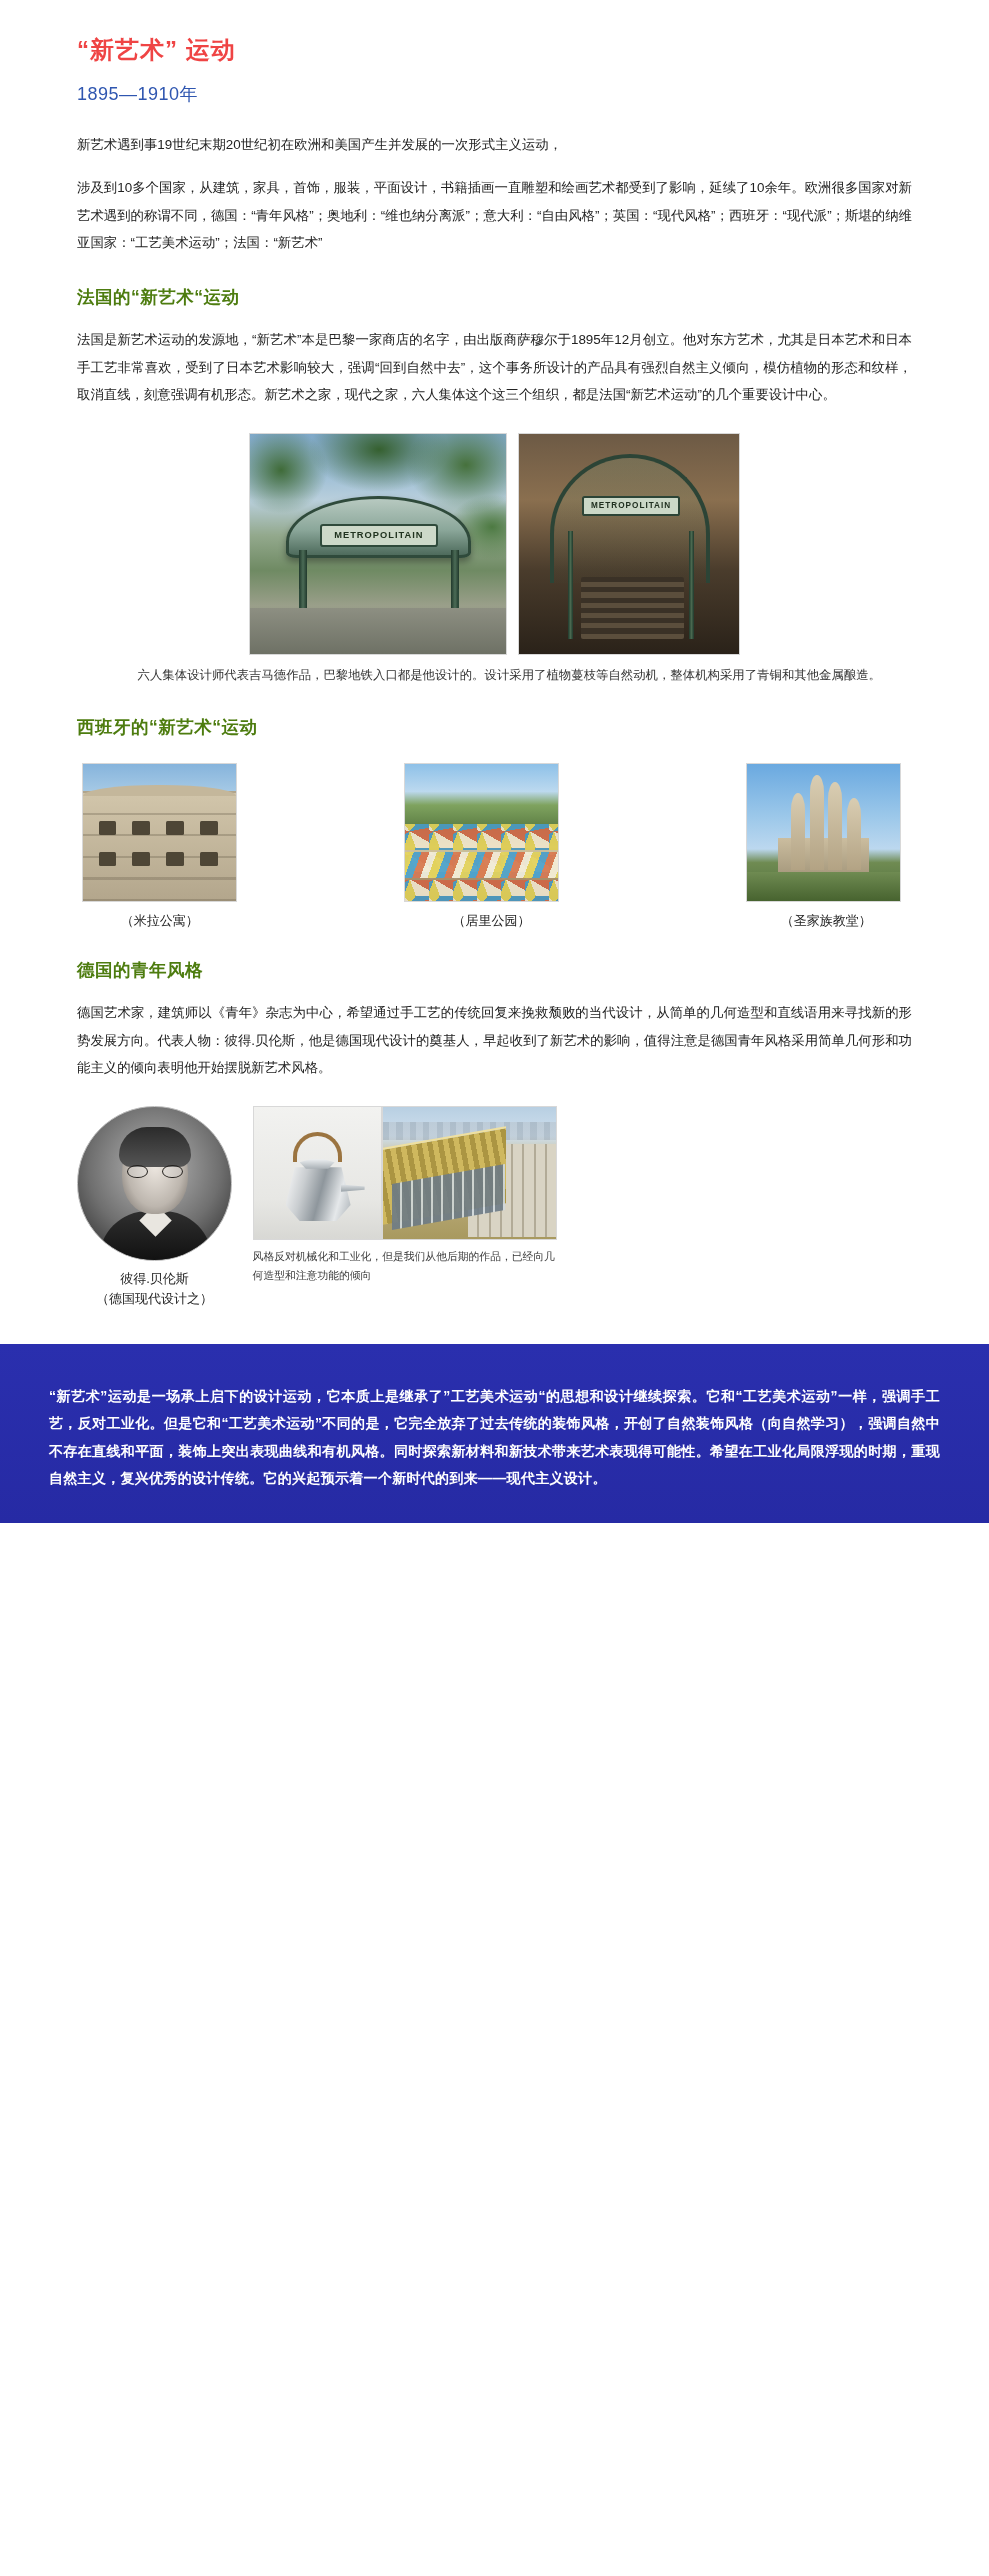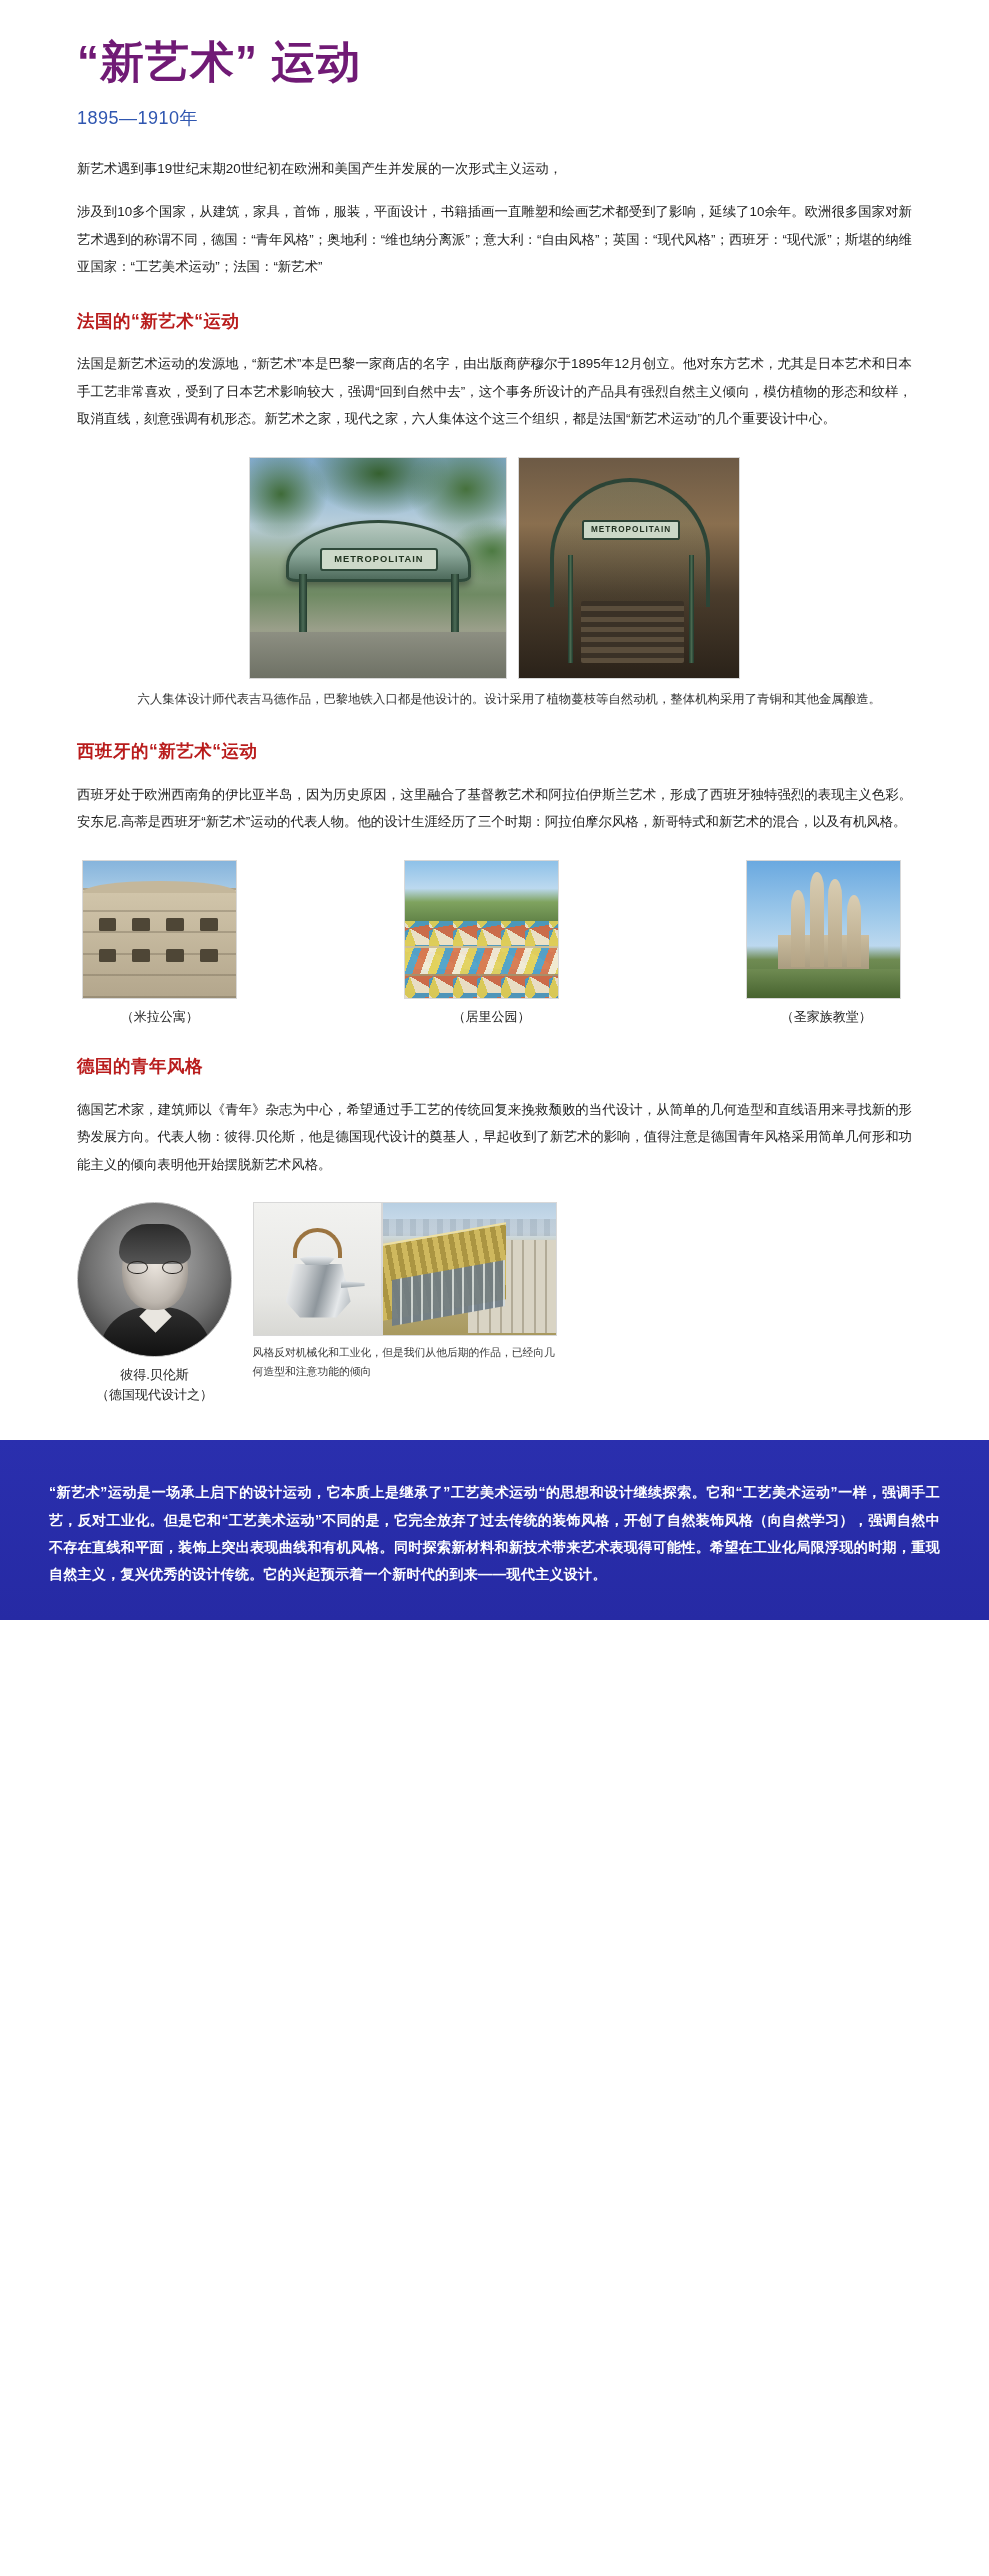--- a/index.html
+++ b/index.html
@@ -16,23 +16,23 @@
     position: relative;
     padding: 0;
     background: #ffffff;
   }
   .content {
     padding: 36px 77px 0 77px;
   }
 
   
   .main-title {
-    font-size: 44px;
+    font-size: 24px;
     font-weight: bold;
-    color: #701a75;
+    color: #ef4444;
     letter-spacing: 1px;
     margin: 0 0 17.5px 0;
     line-height: 1.2;
   }
   .date-line {
     font-size: 18px;
     color: #2f56b0;
     margin: 0 0 25px 0;
     letter-spacing: 0.5px;
   }
@@ -43,21 +43,21 @@
     line-height: 2.05;
     color: #222222;
     margin: 0 0 15.5px 0;
     text-align: justify;
   }
 
   
   .section-title {
     font-size: 17.5px;
     font-weight: bold;
-    color: #b91c1c;
+    color: #4d7c0f;
     margin: 28px 0 17.5px 0;
     letter-spacing: 0.5px;
   }
 
   
   .fig-row {
     display: flex;
     gap: 11.3px;
     margin: 24px 0 9.3px 0;
     justify-content: center;
@@ -359,21 +359,20 @@
         <div class="arch"></div>
         <div class="signbox">METROPOLITAIN</div>
         <div class="railing-l"></div>
         <div class="railing-r"></div>
         <div class="stairs"></div>
       </div>
     </div>
     <p class="caption caption-indent">六人集体设计师代表吉马德作品，巴黎地铁入口都是他设计的。设计采用了植物蔓枝等自然动机，整体机构采用了青铜和其他金属酿造。</p>
 
     <h2 class="section-title">西班牙的“新艺术“运动</h2>
-    <p class="para">西班牙处于欧洲西南角的伊比亚半岛，因为历史原因，这里融合了基督教艺术和阿拉伯伊斯兰艺术，形成了西班牙独特强烈的表现主义色彩。安东尼.高蒂是西班牙“新艺术”运动的代表人物。他的设计生涯经历了三个时期：阿拉伯摩尔风格，新哥特式和新艺术的混合，以及有机风格。</p>
 
     <div class="fig-row" style="justify-content:space-between; padding:0 5.2px;">
       <div style="width:155px">
         <div class="photo casamila">
           <div class="facade"></div>
           <div class="roofline"></div>
           <div class="win" style="left:15.5px;top:57px;width:17.5px;height:13.4px;"></div>
           <div class="win" style="left:49px;top:57px;width:17.5px;height:13.4px;"></div>
           <div class="win" style="left:83px;top:57px;width:17.5px;height:13.4px;"></div>
           <div class="win" style="left:117px;top:57px;width:17.5px;height:13.4px;"></div>

